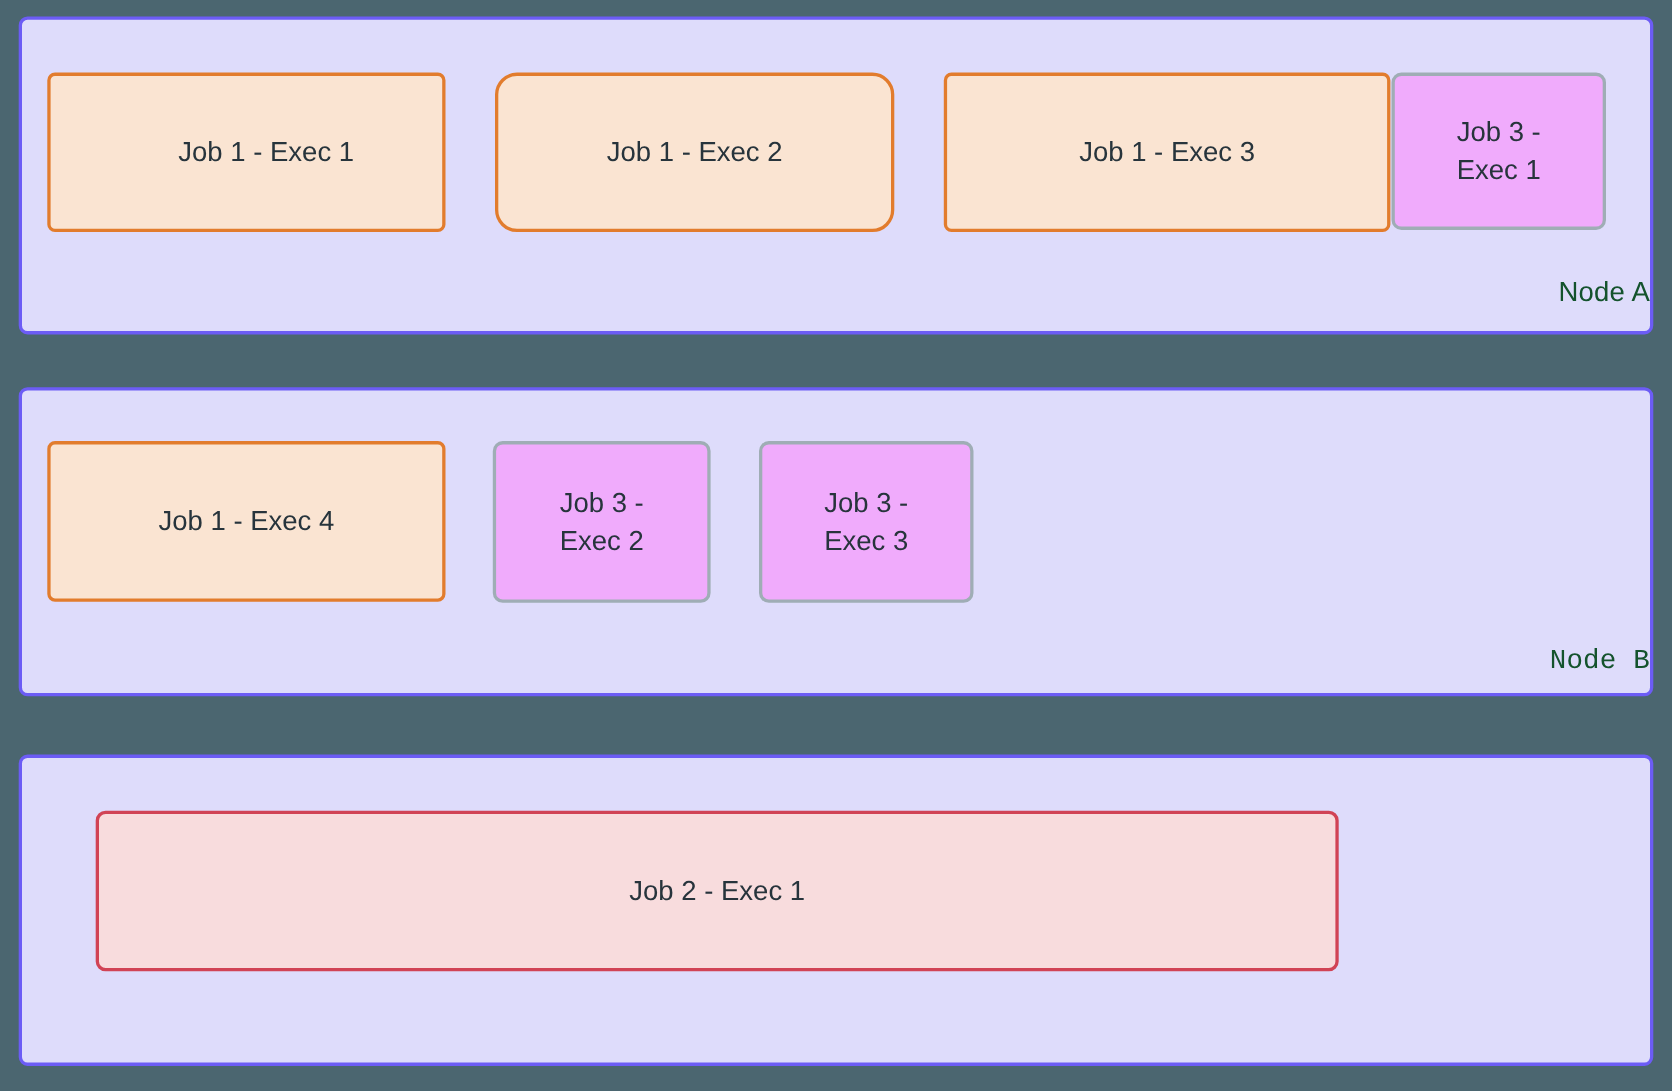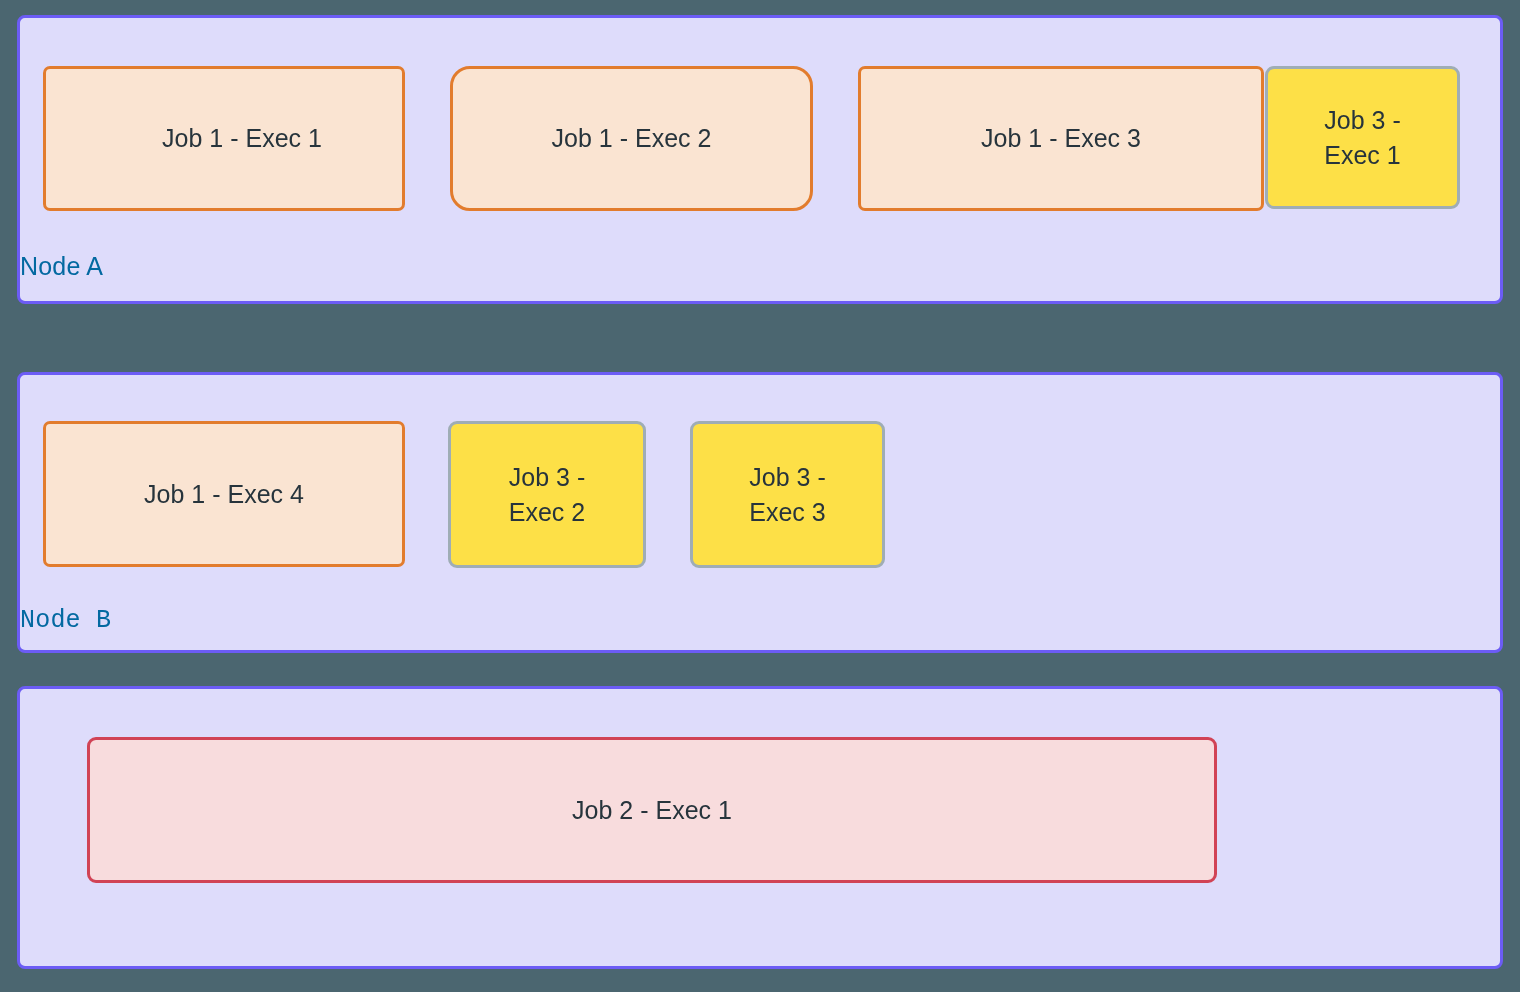--- a/index.html
+++ b/index.html
@@ -25,23 +25,23 @@
     box-sizing: border-box;
     background: #dedcfb;
     border: 3px solid #6c5cf5;
     border-radius: 8px;
   }
 
   .node-label {
     position: absolute;
     left: 0;
     right: 0;
-    text-align: left;
+    text-align: right;
     font-size: 25px;
-    color: #0369a1;
+    color: #14532d;
     letter-spacing: 0.2px;
     white-space: pre;
   }
 
   .job-box {
     position: absolute;
     box-sizing: border-box;
     display: flex;
     align-items: center;
     justify-content: center;
@@ -52,21 +52,21 @@
     color: #27343c;
     white-space: pre-line;
   }
 
   .job-box.orange {
     background: #fae4d2;
     border: 3px solid #e27c2d;
   }
 
   .job-box.gray {
-    background: #fde047;
+    background: #f0abfc;
     border: 3px solid #9fadb5;
     border-radius: 9px;
   }
 
   .job-box.red {
     background: #f8dcdd;
     border: 3px solid #d14355;
     border-radius: 9px;
   }
 </style>
@@ -75,21 +75,21 @@
 
 <div id="canvas">
     <div class="node" style="left: 17px; top: 15px; width: 1486px; height: 289px;">
       <div class="job-box orange" style="left: 23px; top: 48px; width: 362px; height: 145px; padding-left: 36px;"><span>Job 1 - Exec 1</span></div>
       <div class="job-box orange" style="left: 430px; top: 48px; width: 363px; height: 145px; border-radius: 20px;"><span>Job 1 - Exec 2</span></div>
       <div class="job-box orange" style="left: 838px; top: 48px; width: 406px; height: 145px;"><span>Job 1 - Exec 3</span></div>
       <div class="job-box gray" style="left: 1245px; top: 48px; width: 195px; height: 143px;"><span>Job  3 -
 Exec 1</span></div>
       <div class="node-label" style="top: 234px;">Node A</div>
     </div>
-    <div class="node" style="left: 17px; top: 352px; width: 1486px; height: 281px; margin-top: 20px;">
+    <div class="node" style="left: 17px; top: 352px; width: 1486px; height: 281px;">
       <div class="job-box orange" style="left: 23px; top: 46px; width: 362px; height: 146px;"><span>Job 1 - Exec 4</span></div>
       <div class="job-box gray" style="left: 428px; top: 46px; width: 198px; height: 147px;"><span>Job 3 -
 Exec 2</span></div>
       <div class="job-box gray" style="left: 670px; top: 46px; width: 195px; height: 147px;"><span>Job  3 -
 Exec 3</span></div>
       <div class="node-label" style="top: 231px; font-family: Liberation Mono, monospace;">Node B</div>
     </div>
     <div class="node" style="left: 17px; top: 686px; width: 1486px; height: 283px;">
       <div class="job-box red" style="left: 23px; top: 48px; width: 1130px; height: 146px; margin-left: 44px;"><span>Job 2 - Exec 1</span></div>
     </div>

